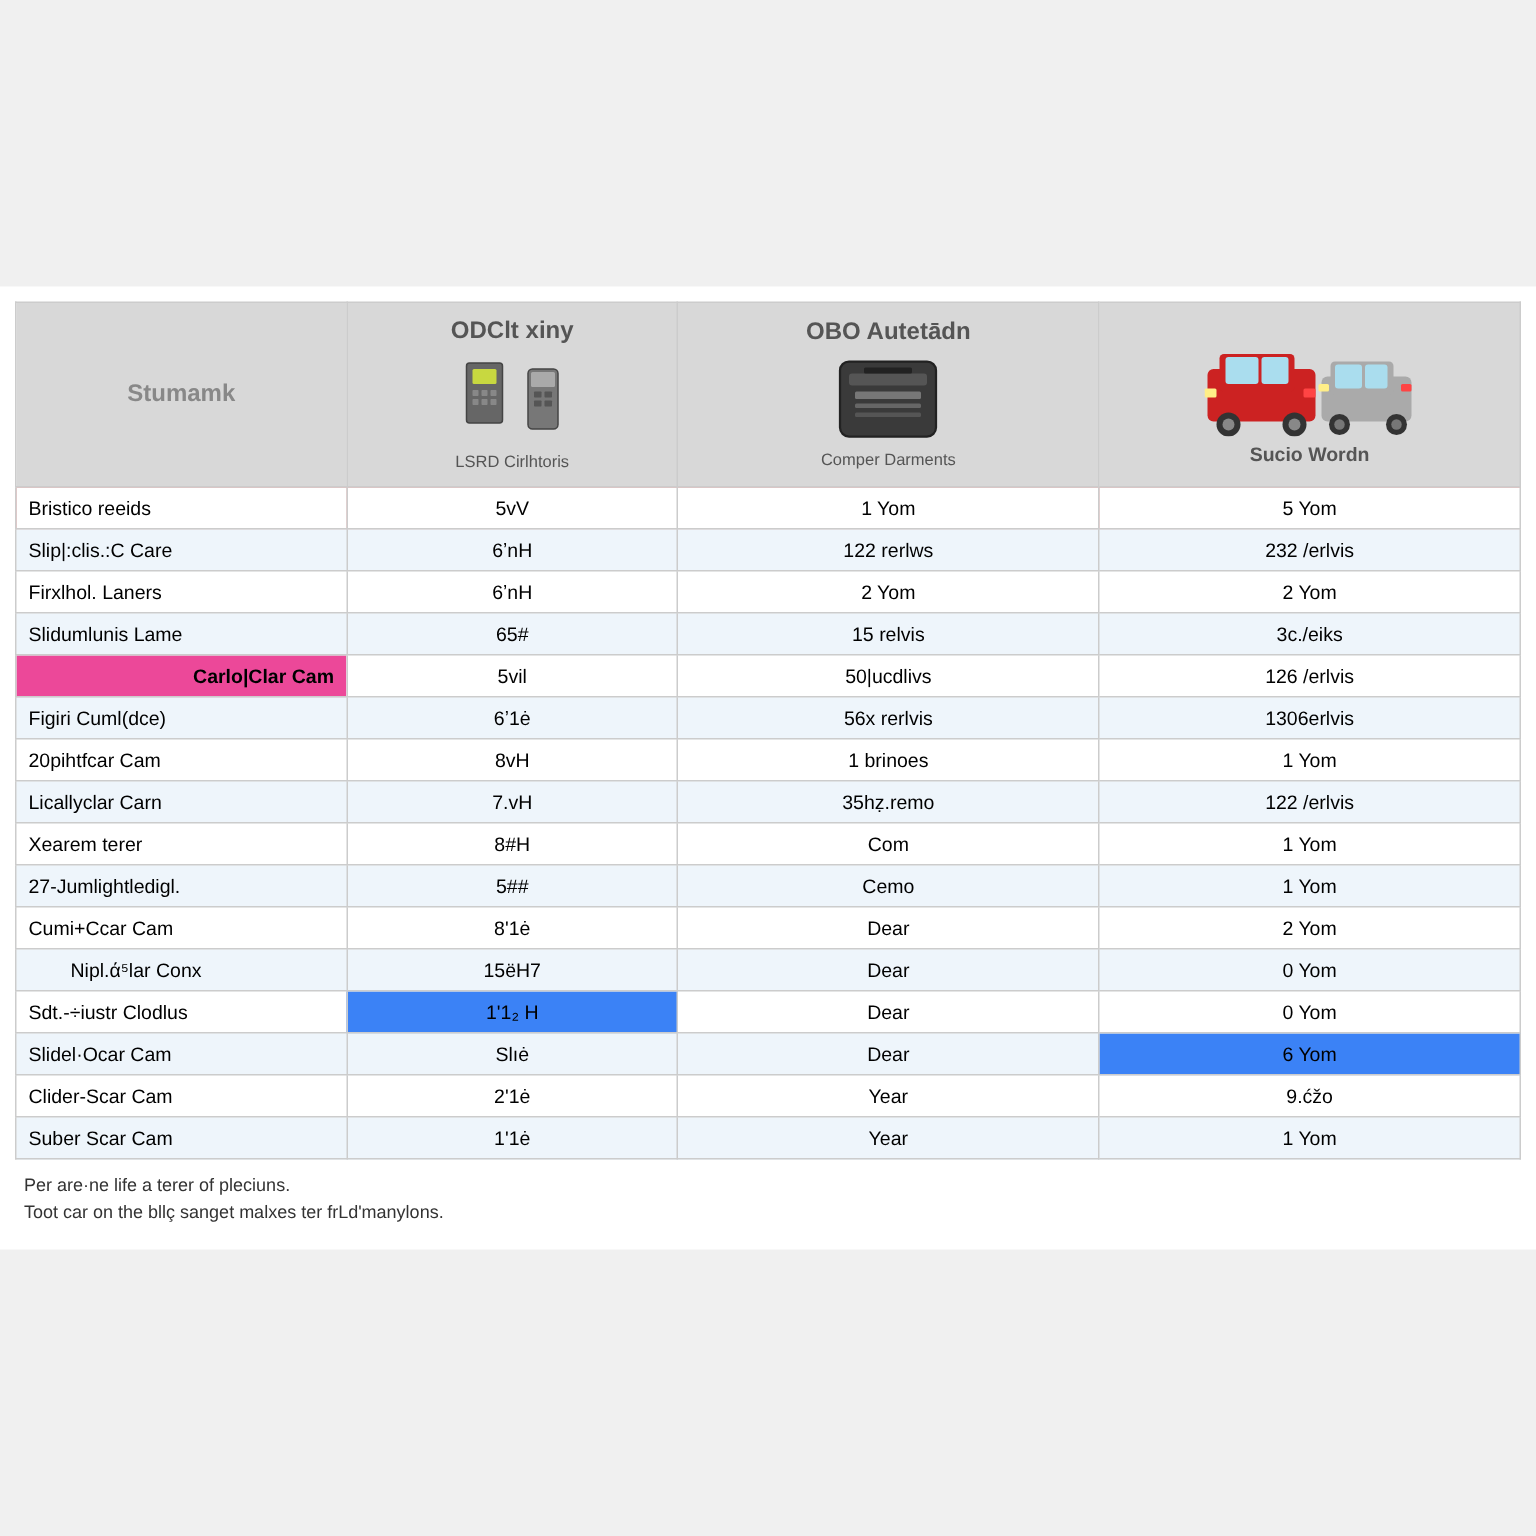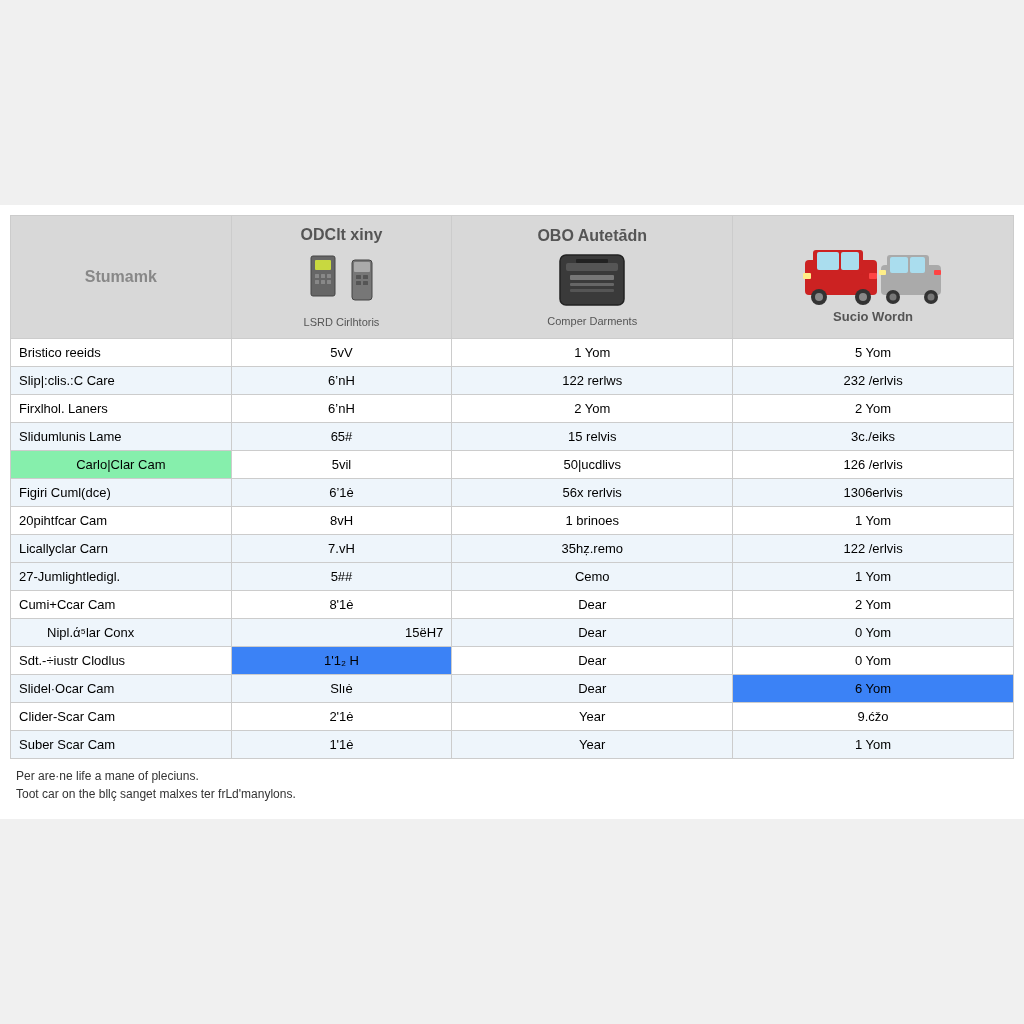--- a/index.html
+++ b/index.html
@@ -159,21 +159,21 @@
           <td style="background: rgb(255, 255, 255);">2 Yom</td>
           <td style="background: rgb(255, 255, 255);">2 Yom</td>
         </tr>
         <tr style="background: rgb(238, 245, 251);">
           <td style="background: rgb(238, 245, 251); text-align: left;">Slidumlunis Lame</td>
           <td style="background: rgb(238, 245, 251);">65#</td>
           <td style="background: rgb(238, 245, 251);">15 relvis</td>
           <td style="background: rgb(238, 245, 251);">3c./eiks</td>
         </tr>
         <tr style="background: rgb(255, 255, 255);">
-          <td style="background: #86efac; text-align: center;">Carlo|Clar Cam</td>
+          <td style="background: #ec4899; text-align: right; font-weight: bold;">Carlo|Clar Cam</td>
           <td style="background: rgb(255, 255, 255);">5vil</td>
           <td style="background: rgb(255, 255, 255);">50|ucdlivs</td>
           <td style="background: rgb(255, 255, 255);">126 /erlvis</td>
         </tr>
         <tr style="background: rgb(238, 245, 251);">
           <td style="background: rgb(238, 245, 251); text-align: left;">Figiri Cuml(dce)</td>
           <td style="background: rgb(238, 245, 251);">6ʼ1ė</td>
           <td style="background: rgb(238, 245, 251);">56x rerlvis</td>
           <td style="background: rgb(238, 245, 251);">1306erlvis</td>
         </tr>
@@ -182,35 +182,41 @@
           <td style="background: rgb(255, 255, 255);">8vH</td>
           <td style="background: rgb(255, 255, 255);">1 brinoes</td>
           <td style="background: rgb(255, 255, 255);">1 Yom</td>
         </tr>
         <tr style="background: rgb(238, 245, 251);">
           <td style="background: rgb(238, 245, 251); text-align: left;">Licallyclar Carn</td>
           <td style="background: rgb(238, 245, 251);">7.vH</td>
           <td style="background: rgb(238, 245, 251);">35hẓ.remo</td>
           <td style="background: rgb(238, 245, 251);">122 /erlvis</td>
         </tr>
+        <tr style="background: rgb(255, 255, 255);">
+          <td style="background: rgb(255, 255, 255); text-align: left;">Xearem terer</td>
+          <td style="background: rgb(255, 255, 255);">8#H</td>
+          <td style="background: rgb(255, 255, 255);">Com</td>
+          <td style="background: rgb(255, 255, 255);">1 Yom</td>
+        </tr>
         <tr style="background: rgb(238, 245, 251);">
           <td style="background: rgb(238, 245, 251); text-align: left;">27-Jumlightledigl.</td>
           <td style="background: rgb(238, 245, 251);">5##</td>
           <td style="background: rgb(238, 245, 251);">Cemo</td>
           <td style="background: rgb(238, 245, 251);">1 Yom</td>
         </tr>
         <tr style="background: rgb(255, 255, 255);">
           <td style="background: rgb(255, 255, 255); text-align: left;">Cumi+Ccar Cam</td>
           <td style="background: rgb(255, 255, 255);">8'1ė</td>
           <td style="background: rgb(255, 255, 255);">Dear</td>
           <td style="background: rgb(255, 255, 255);">2 Yom</td>
         </tr>
         <tr style="background: rgb(238, 245, 251);">
           <td style="background: rgb(238, 245, 251); text-align: left; padding-left: 36px;">Nipl.ά⁵lar Conx</td>
-          <td style="background: rgb(238, 245, 251); text-align: right;">15ëH7</td>
+          <td style="background: rgb(238, 245, 251);">15ëH7</td>
           <td style="background: rgb(238, 245, 251);">Dear</td>
           <td style="background: rgb(238, 245, 251);">0 Yom</td>
         </tr>
         <tr style="background: rgb(255, 255, 255);">
           <td style="background: rgb(255, 255, 255); text-align: left;">Sdt.-÷iustr Clodlus</td>
           <td style="background: #3b82f6;">1'1₂ H</td>
           <td style="background: rgb(255, 255, 255);">Dear</td>
           <td style="background: rgb(255, 255, 255);">0 Yom</td>
         </tr>
         <tr style="background: rgb(238, 245, 251);">
@@ -228,17 +234,17 @@
         <tr style="background: rgb(238, 245, 251);">
           <td style="background: rgb(238, 245, 251); text-align: left;">Suber Scar Cam</td>
           <td style="background: rgb(238, 245, 251);">1'1ė</td>
           <td style="background: rgb(238, 245, 251);">Year</td>
           <td style="background: rgb(238, 245, 251);">1 Yom</td>
         </tr>
       </tbody>
 </table>
 
 <div class="footnotes">
-  <p>Per are·ne life a mane of pleciuns.</p>
+  <p>Per are·ne life a terer of pleciuns.</p>
   <p>Toot car on the bllç sanget malxes ter frLd'manylons.</p>
 </div>
 
 </div>
 
 </body></html>

